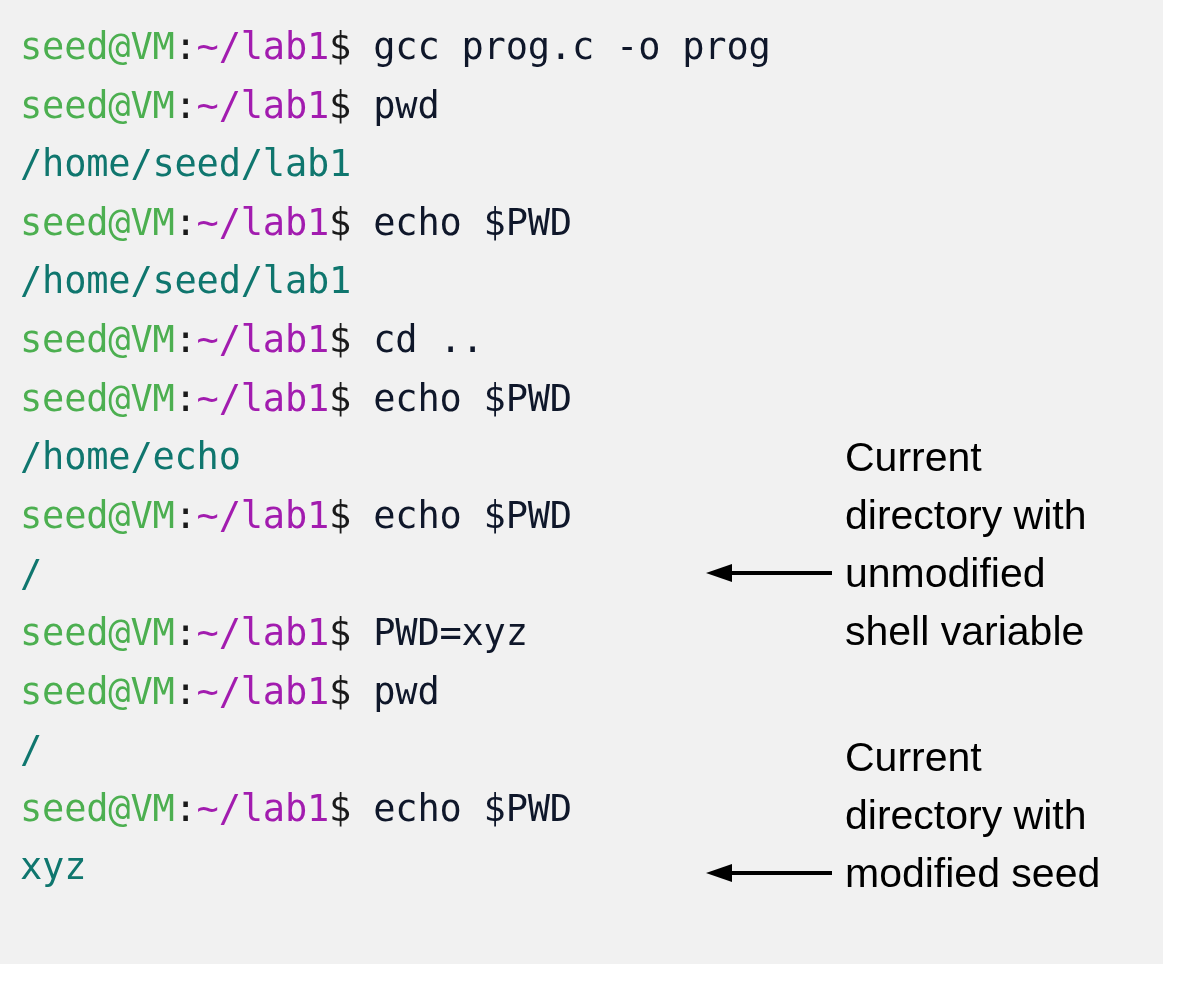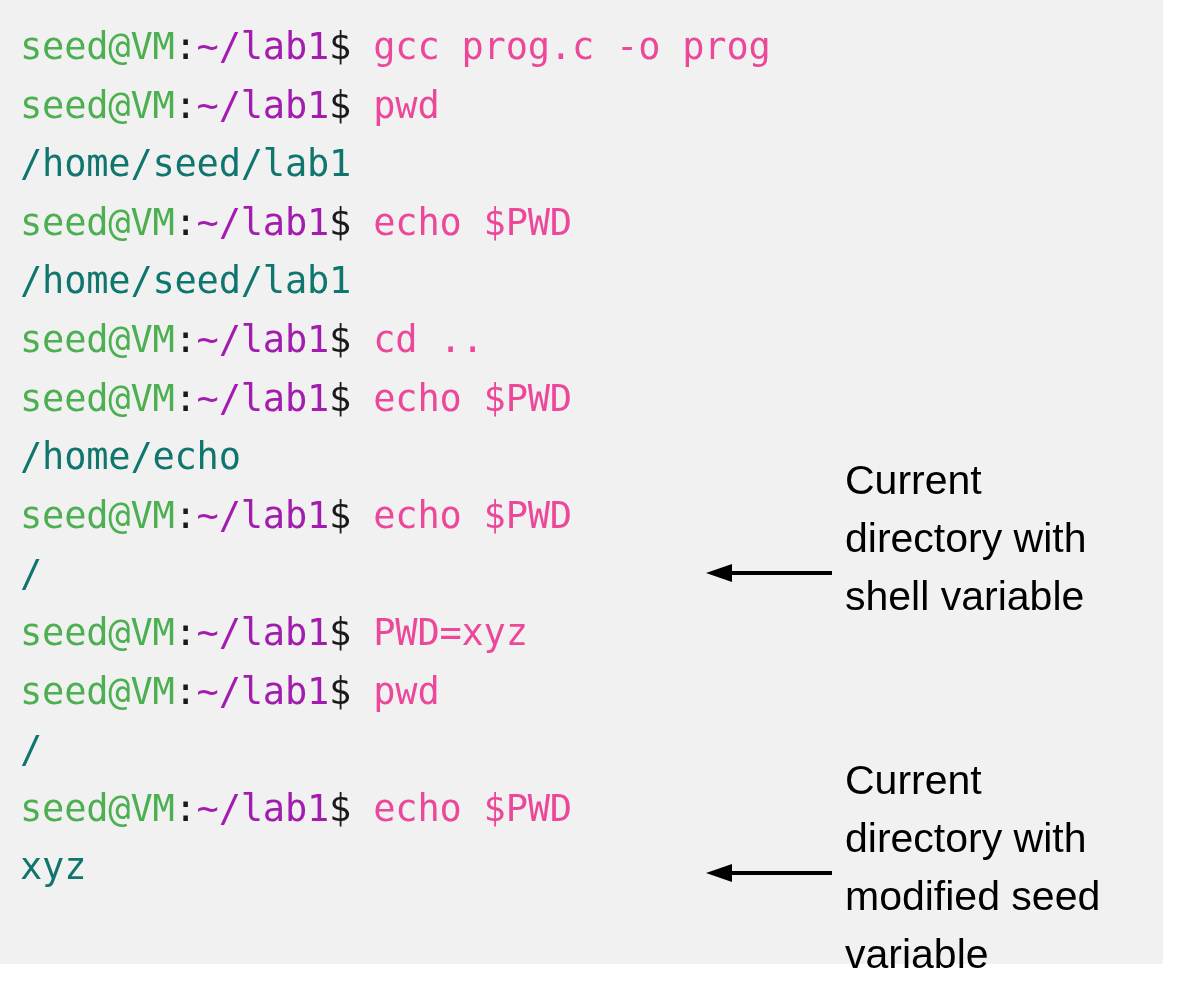--- a/index.html
+++ b/index.html
@@ -38,32 +38,31 @@
     font-family: "DejaVu Sans Mono", monospace;
     font-size: 37px;
     letter-spacing: -0.2px;
     white-space: pre;
     color: #1a1a1a;
   }
   .seg-user   { color: #4caf50; text-align: center; }
   .seg-colon  { color: #1a1a1a; }
   .seg-path   { color: #a21caf; }
   .seg-dollar { color: #1a1a1a; }
-  .seg-cmd    { color: #ec4899; }
+  .seg-cmd    { color: #0f172a; }
   .seg-out    { color: #0f766e; }
 
   
   .annotation {
     position: absolute;
     font-family: "Liberation Sans", sans-serif;
     font-size: 41px;
     line-height: 58px;
     color: #000000;
     width: 310px;
-    margin-top: 23px;
   }
   #annotation-1 { left: 845px; top: 428px; }
   #annotation-2 { left: 845px; top: 728px; }
   .annotation-line { white-space: nowrap; }
 
   
   .arrow {
     position: absolute;
     height: 24px;
   }
@@ -105,22 +104,22 @@
   <div class="arrow" id="arrow-2">
     <svg width="126" height="24" viewBox="0 0 126 24" xmlns="http://www.w3.org/2000/svg">
       <path d="M0 12 L26 3 L26 21 Z" fill="#000000"></path>
       <rect x="24" y="10" width="102" height="4" fill="#000000"></rect>
     </svg>
   </div>
 
   <div class="annotation" id="annotation-1">
     <div class="annotation-line">Current</div>
     <div class="annotation-line">directory with</div>
+    <div class="annotation-line">unmodified</div>
     <div class="annotation-line">shell variable</div>
   </div>
 
   <div class="annotation" id="annotation-2">
     <div class="annotation-line">Current</div>
     <div class="annotation-line">directory with</div>
     <div class="annotation-line">modified seed</div>
-    <div class="annotation-line">variable</div>
   </div>
 </div>
 
 </body></html>

